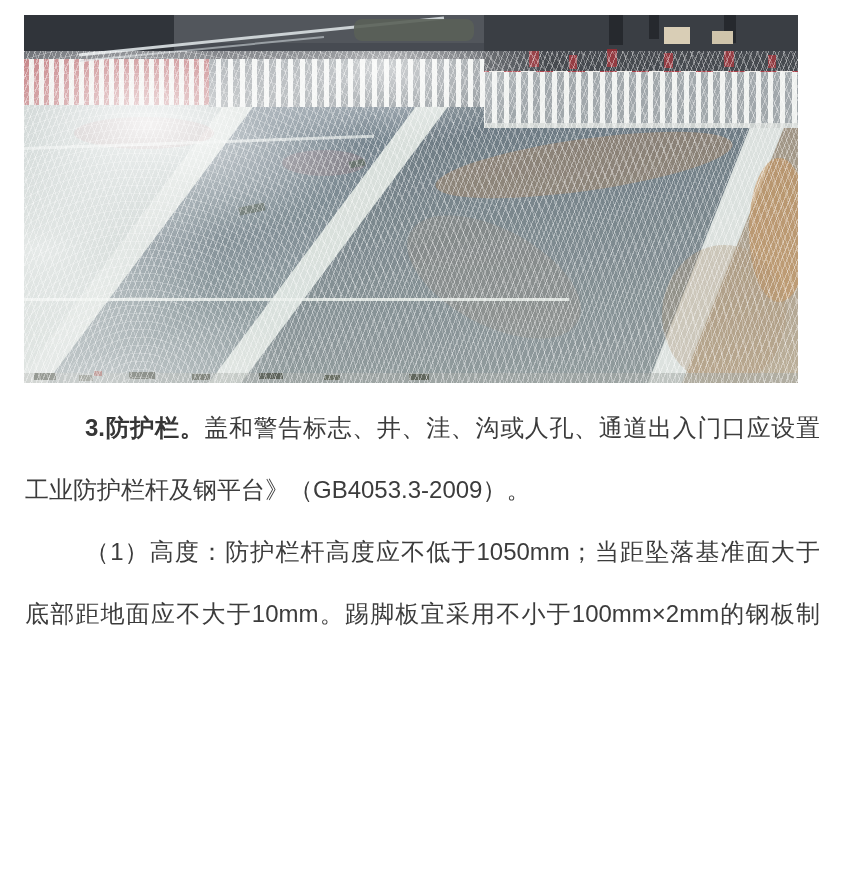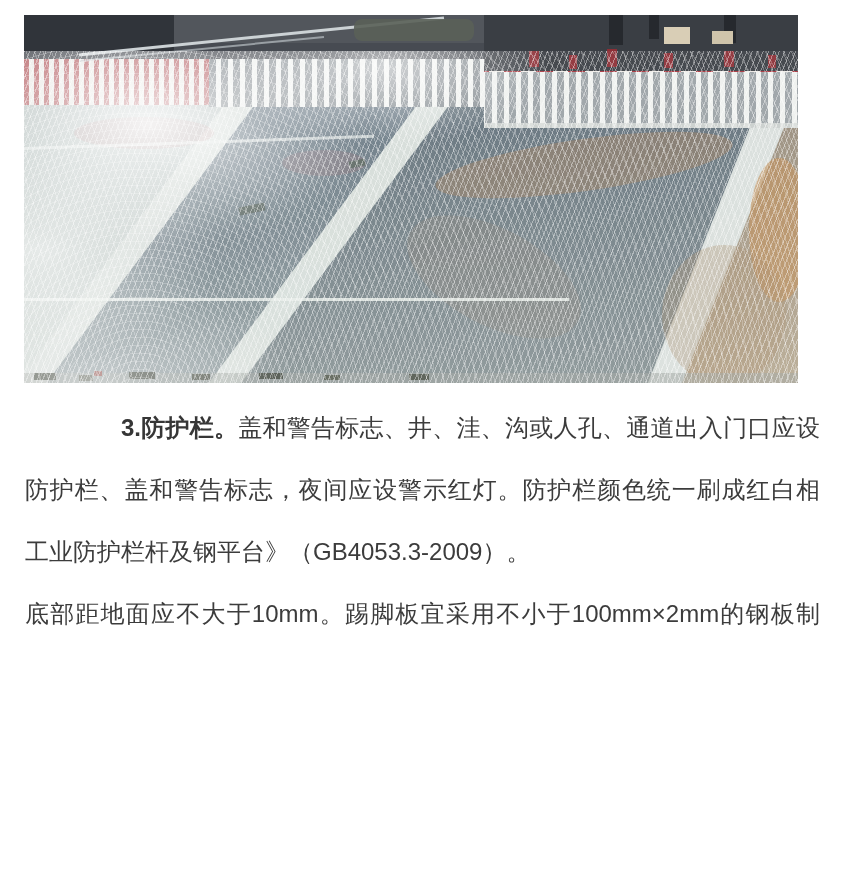--- a/index.html
+++ b/index.html
@@ -27,21 +27,21 @@
   }
   
   .content{position:absolute;left:25px;top:397px;width:795px;}
   .line{
     font-size:24px;line-height:61.6px;height:62px;color:#3c3c3c;
     text-align:justify;text-align-last:justify;text-justify:inter-ideograph;
     overflow:hidden;
   }
   .line.end{text-align-last:left;}
   .line.indent{text-indent:60px;}
-  .lead{font-weight:bold;color:#363636;margin-left:36px;}
+  .lead{font-weight:bold;color:#363636;}
 </style>
 </head>
 <body>
 
 <div class="photo">
   <svg width="774" height="368" viewBox="0 0 774 368">
     <defs>
       <linearGradient id="gGround" x1="0" y1="0" x2="0" y2="1">
         <stop offset="0" stop-color="#b4bfbd"></stop>
           <stop offset="1" stop-color="#ced6d2"></stop>
@@ -139,18 +139,18 @@
     <rect x="300" y="360" width="16" height="5" fill="#565c50"></rect>
     <rect x="385" y="359" width="20" height="6" fill="#4b5147"></rect>
   </svg>
   <div class="mesh"></div>
 </div>
 
 <div class="content">
   <div class="line indent">
     <span class="lead">3.防护栏。</span><span>盖和警告标志、井、洼、沟或人孔、通道出入门口应设置</span>
   </div>
-  <div class="line">防护栏、盖和警告标志，夜间应设警示红灯。防护栏颜色统一刷成红白相</div>
   <div class="line end">工业防护栏杆及钢平台》（GB4053.3-2009）。</div>
 
+  <div class="line indent">（1）高度：防护栏杆高度应不低于1050mm；当距坠落基准面大于</div>
 
   <div class="line">底部距地面应不大于10mm。踢脚板宜采用不小于100mm×2mm的钢板制</div>
 </div>
 
 </body></html>

